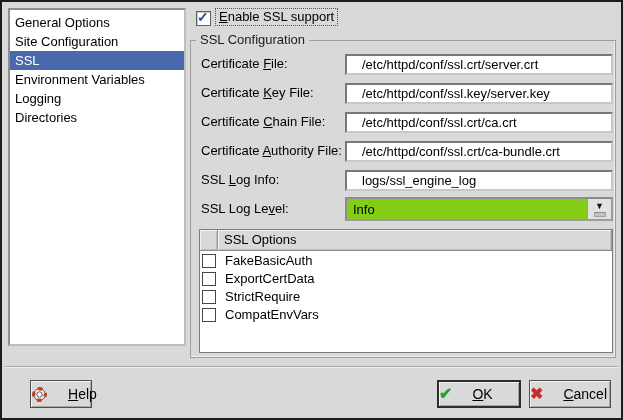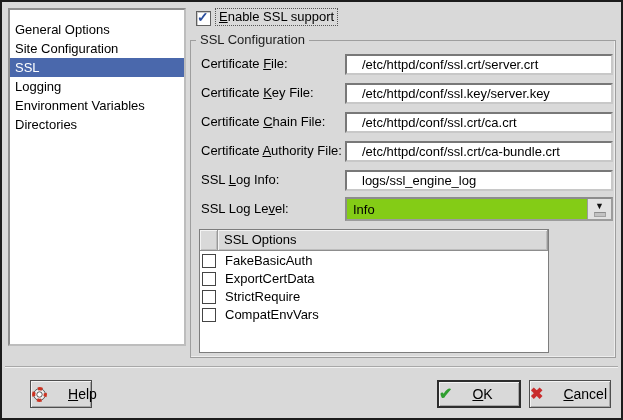--- a/index.html
+++ b/index.html
@@ -10,21 +10,21 @@
     font-size:13px; color:#000;
     overflow:hidden;
   }
   .win-border { position:absolute; inset:0; border:2px solid #1c1c1c; pointer-events:none; z-index:50; }
 
   
   .sidebar {
     position:absolute; left:8px; top:8px; width:178px; height:338px;
     background:#ffffff; box-sizing:border-box;
     border:2px solid #8f8f8f; border-right-color:#bdbdbd; border-bottom-color:#bdbdbd;
-    padding-top:10px;
+    padding-top:3px;
   }
   .side-item { height:19px; line-height:19px; padding-left:5px; cursor:default; }
   .side-item.selected { background:#4a68ac; color:#ffffff; }
 
   
   .enable-row { position:absolute; left:196px; top:8px; display:flex; align-items:flex-end; }
   .cb {
     width:13px; height:13px; background:#fff; box-sizing:content-box;
     border:1px solid #606060; box-shadow: inset 1px 1px 0 #c9c9c9;
     position:relative; flex:none;
@@ -68,21 +68,21 @@
   .combo-btn {
     width:23px; align-self:stretch; background:#e2e2e2;
     border-left:1px solid #9c9c9c;
     display:flex; flex-direction:column; align-items:center; justify-content:center;
   }
   .combo-arrow { font-size:9px; line-height:8px; color:#111; }
   .combo-grip { width:10px; height:3px; background:#c2c2c2; border:1px solid #a2a2a2; border-top-color:#8d8d8d; margin-top:2px; }
 
   
   .otable {
-    position:absolute; left:8px; top:188px; width:350px; height:124px;
+    position:absolute; left:8px; top:188px; width:414px; height:124px;
     background:#ffffff; box-sizing:border-box; border:1px solid #7d7d7d;
   }
   .thead { display:flex; height:21px; }
   .th {
     background:#d9d9d9; box-sizing:border-box;
     border-right:1px solid #989898; border-bottom:1px solid #8d8d8d;
     box-shadow: inset 1px 1px 0 #f4f4f4, inset -1px -1px 0 #bdbdbd;
   }
   .th-cb { width:18px; flex:none; }
   .th-main { flex:1; line-height:20px; padding-left:6px; }
@@ -113,22 +113,22 @@
 </style>
 </head>
 <body>
 
 <div class="win-border"></div>
 
 <div class="sidebar">
   <div class="side-item">General Options</div>
   <div class="side-item">Site Configuration</div>
   <div class="side-item selected">SSL</div>
+  <div class="side-item">Environment Variables</div>
   <div class="side-item">Logging</div>
-  <div class="side-item">Environment Variables</div>
   <div class="side-item">Directories</div>
 </div>
 
 <div class="enable-row">
   <span class="cb checked"></span>
   <span class="focus-label"><span></span><span class="mn">E</span><span>nable SSL support</span></span>
 </div>
 
 <div class="frame">
   <span class="frame-title">SSL Configuration</span>

